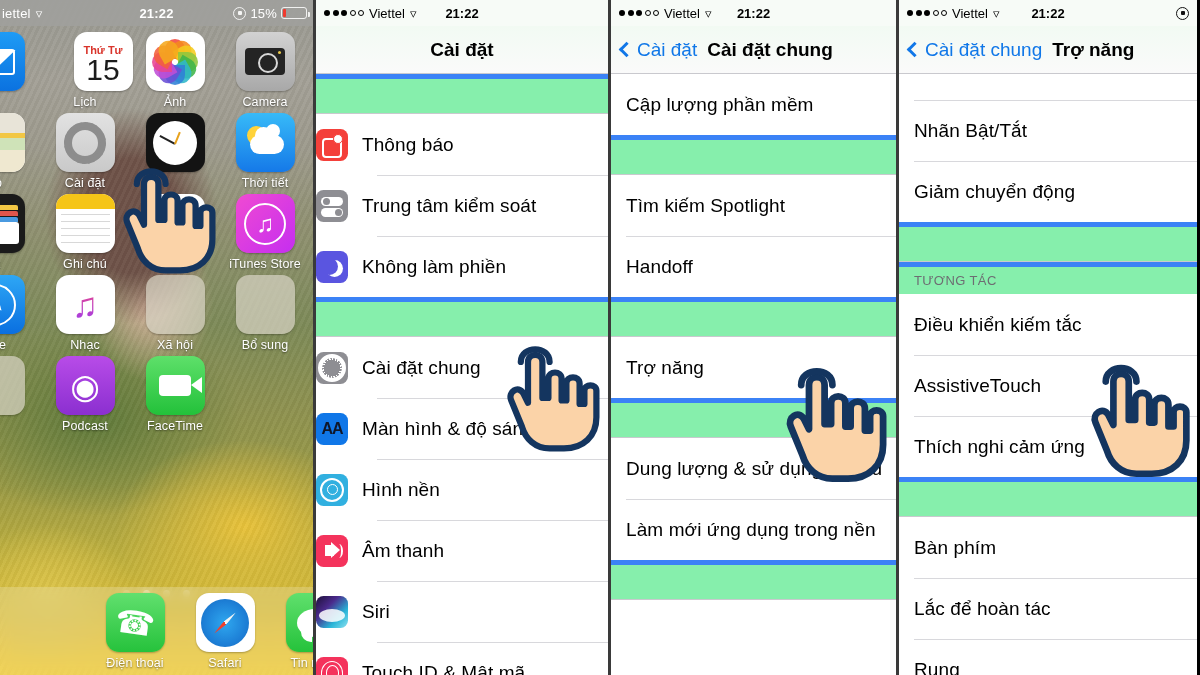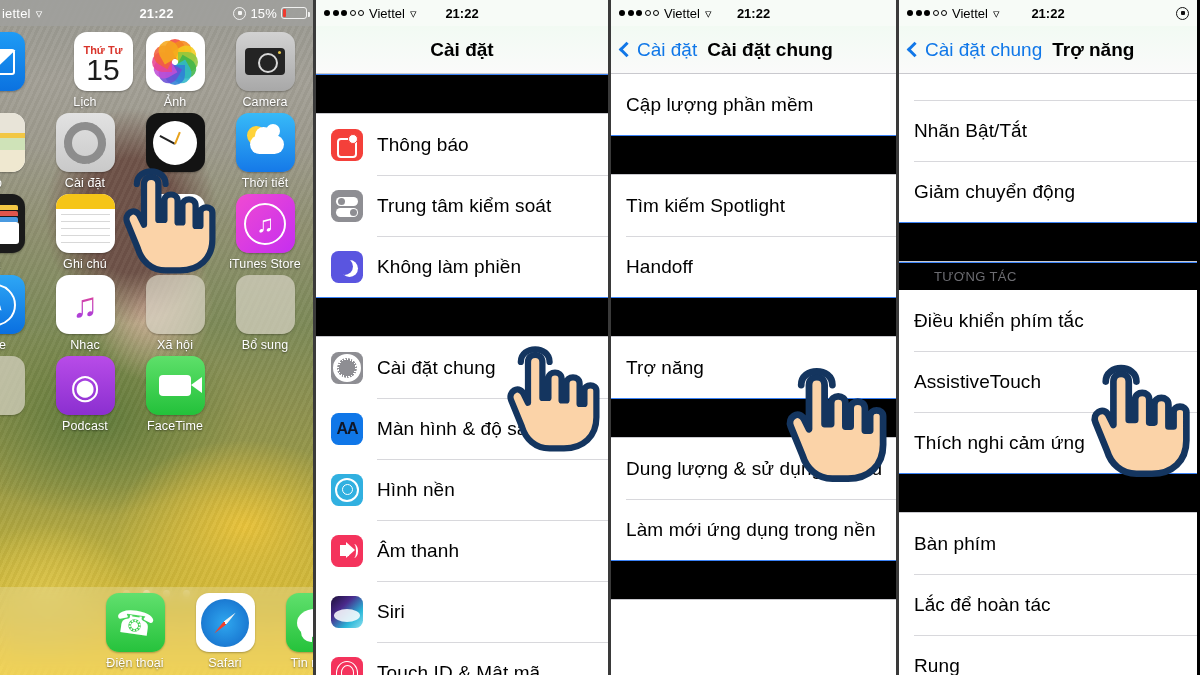--- a/index.html
+++ b/index.html
@@ -238,38 +238,38 @@
     transform:rotate(45deg); margin-right:2px; margin-left:2px;
   }
   .nav-title {
     font-size:19px;font-weight:700;color:#000;
     margin-left:10px;
     white-space:nowrap;
   }
   .nav-title.centered{position:absolute;left:0;right:0;text-align:center;margin:0;}
 
   .list { position:relative; }
-  .sec-gap { background:#000000; border-top:1px solid #3b82f6; border-bottom:1px solid #c9c9ce;padding-left:20px; }
+  .sec-gap { background:#86efac; border-top:5px solid #3b82f6; border-bottom:1px solid #c9c9ce; }
   .sec-gap.tall { height: 40px; }
   .sec-gap.hdr { border-bottom:none; }
   .sec-hdr-label{
     font-size:13px;color:#6d6d72;letter-spacing:.4px;
     padding: 6px 0 6px 15px;
   }
   .row {
     height: 61px;
     display:flex;align-items:center;
     padding-left: 15px;
     background:#fff;
     position:relative;
   }
   .row + .row::before{
     content:"";position:absolute;left:15px;right:0;top:0;height:1px;background:#d8d8dc;
   }
-  .row.with-icon{padding-left:15px;}
+  .row.with-icon{padding-left:0;}
   .row.with-icon + .row.with-icon::before{left:61px;}
   .row-icon{
     width:32px;height:32px;border-radius:7.5px;margin-right:14px;
     display:flex;align-items:center;justify-content:center;flex:0 0 32px;
     position:relative;overflow:hidden;
   }
   .row-label{font-size:19px;color:#000;white-space:nowrap;letter-spacing:.1px;}
   .row.partial{height:26px;overflow:hidden;}
 
   
@@ -743,21 +743,21 @@
           <div class="row-label">Nhãn Bật/Tắt</div>
         </div>
         <div class="row">
           <div class="row-label">Giảm chuyển động</div>
         </div>
         <div class="sec-gap tall"></div>
         <div class="sec-gap hdr">
           <div class="sec-hdr-label">TƯƠNG TÁC</div>
         </div>
         <div class="row">
-          <div class="row-label">Điều khiển phím tắc</div>
+          <div class="row-label">Điều khiển kiếm tắc</div>
         </div>
         <div class="row">
           <div class="row-label">AssistiveTouch</div>
         </div>
         <div class="row">
           <div class="row-label">Thích nghi cảm ứng</div>
         </div>
         <div class="sec-gap tall"></div>
         <div class="row">
           <div class="row-label">Bàn phím</div>

